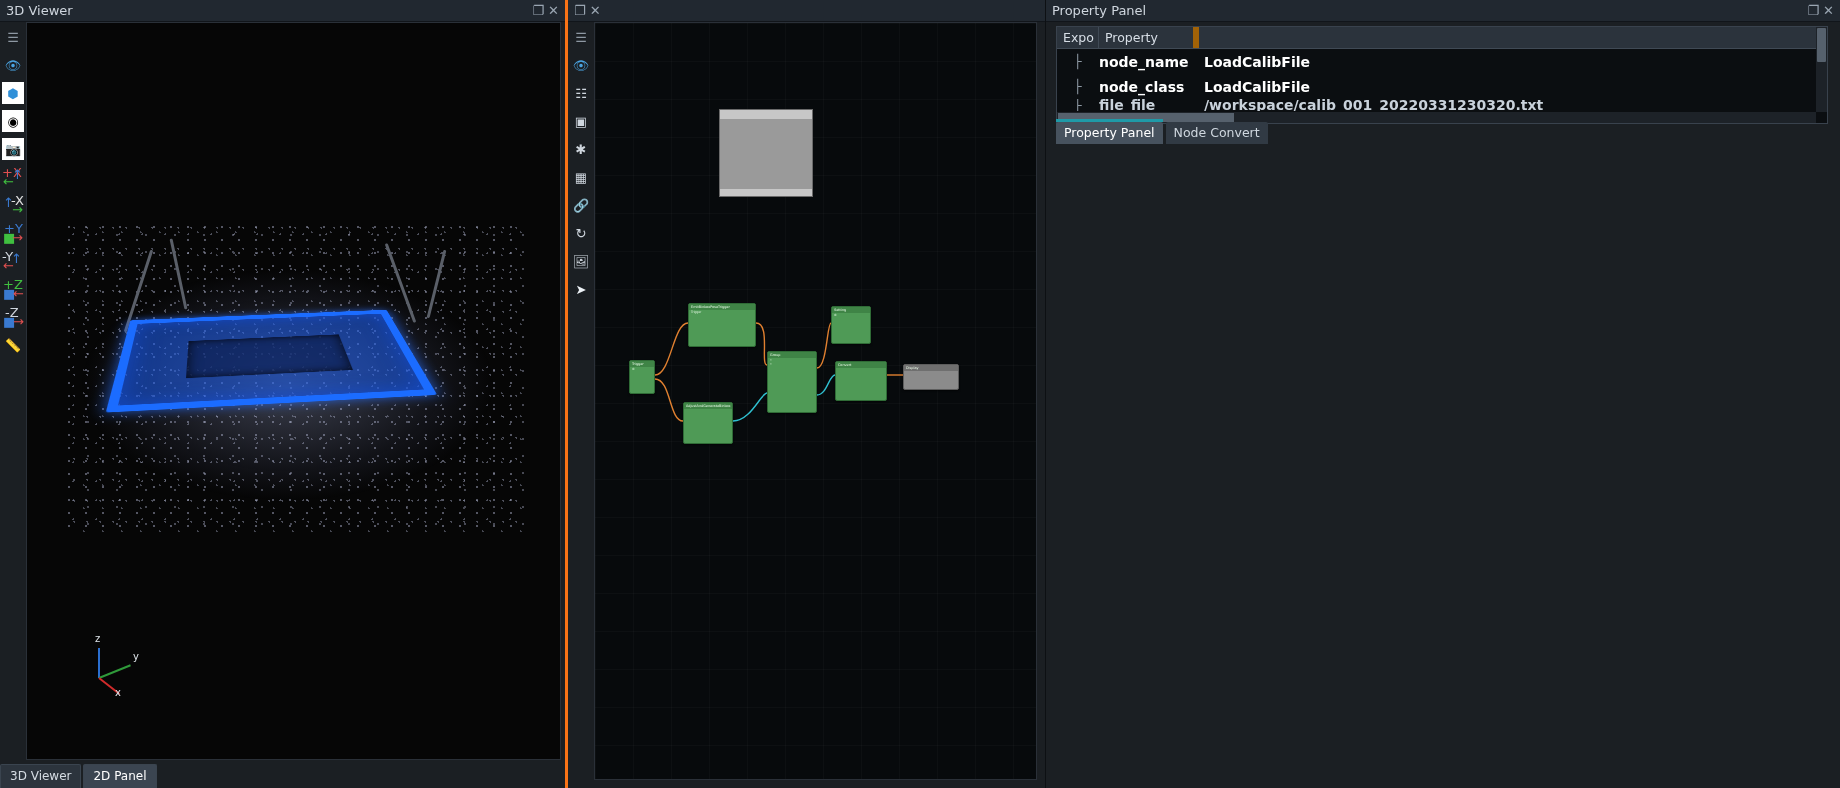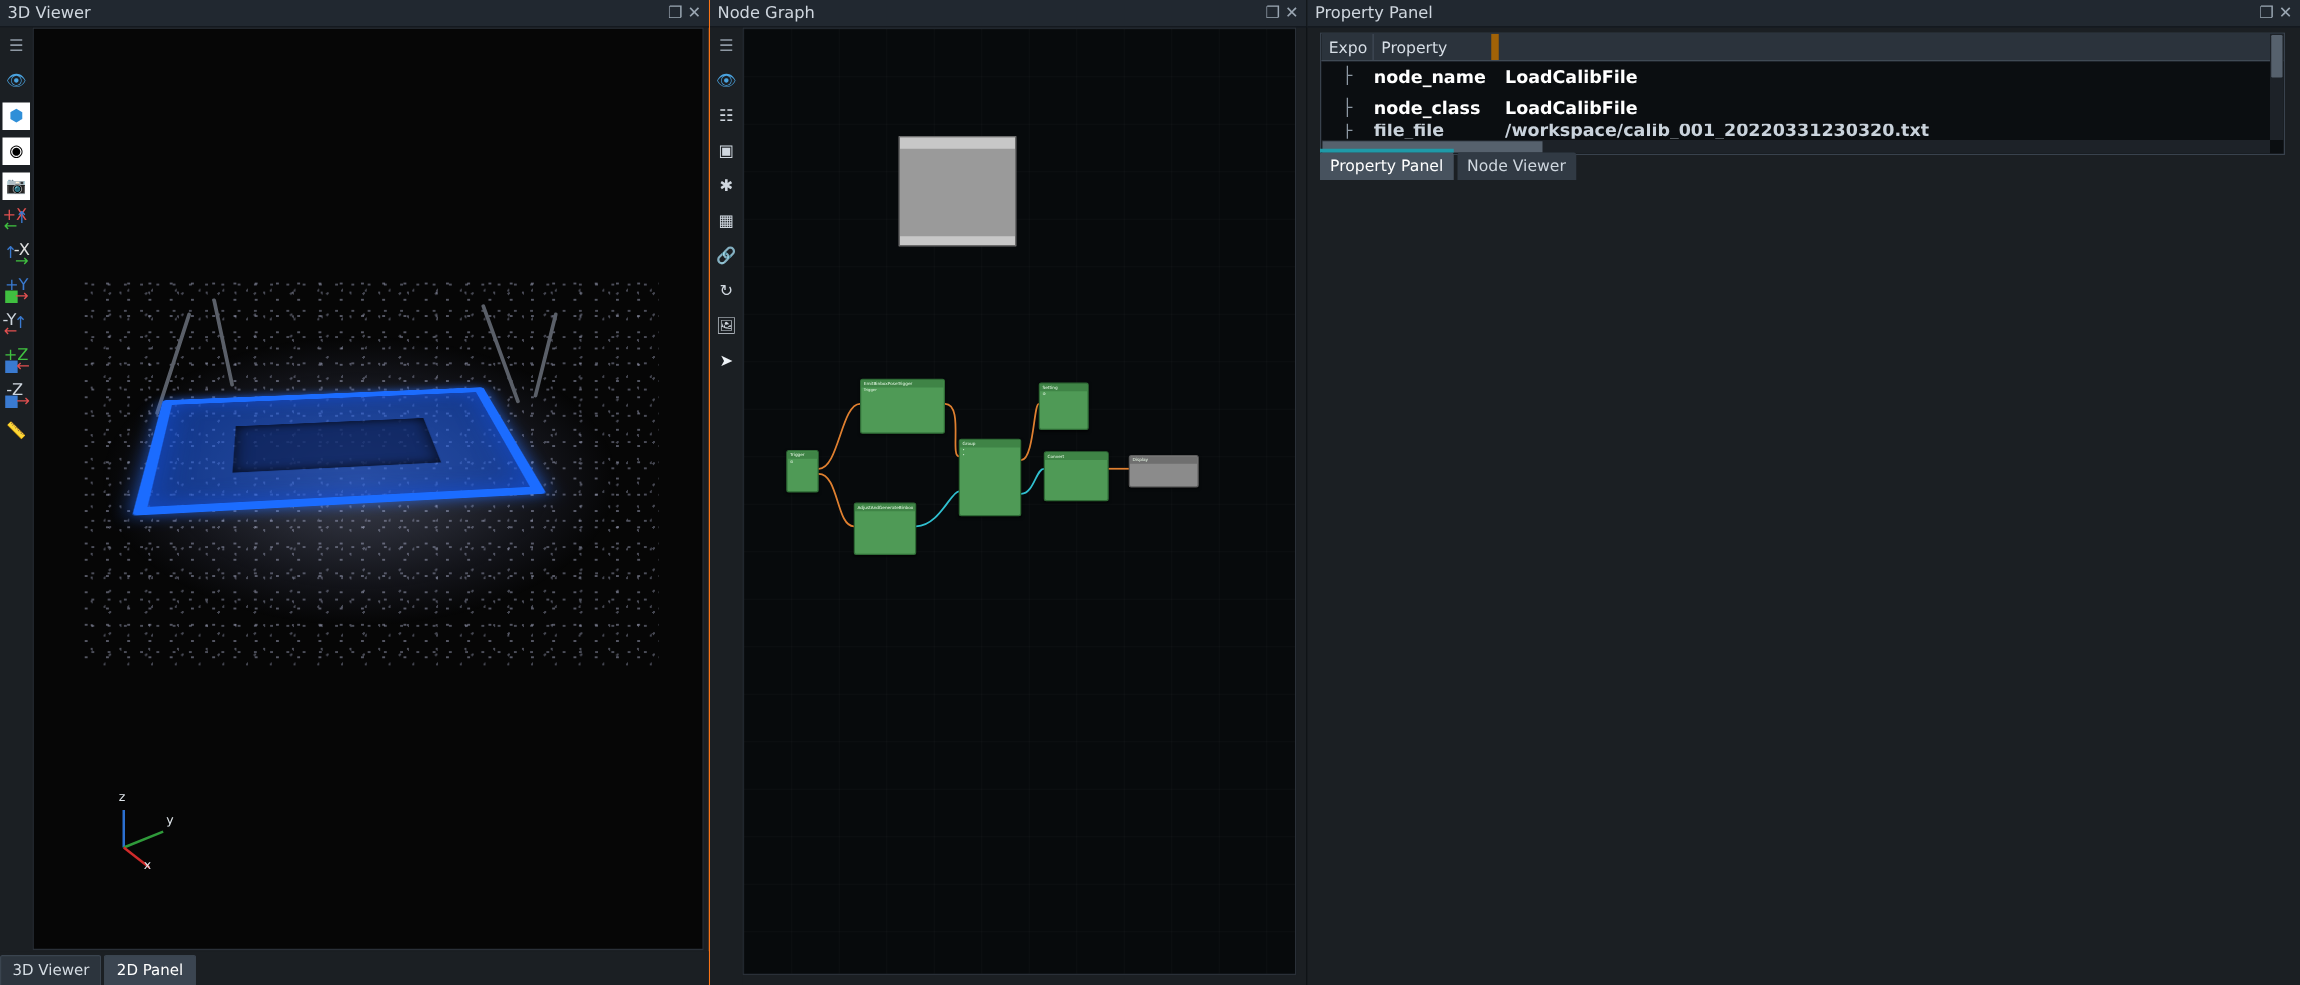--- a/index.html
+++ b/index.html
@@ -14,21 +14,21 @@
     display:flex; align-items:center; padding:0 6px;
     font-size:13px; color:#cfd6de;
   }
   .panel-title .ttl { flex:1; white-space:nowrap; overflow:hidden; }
   .win-btns { display:flex; gap:4px; align-items:center; color:#9aa6b2; font-size:13px; }
   .win-btns span { cursor:default; }
 
   
   #viewer3d {
     position:absolute; left:0; top:0; width:568px; height:788px;
-    background:#1b1f23; border-right:1px solid #f97316;
+    background:#1b1f23; border-right:3px solid #f97316;
   }
   #viewer3d .body { position:absolute; left:0; top:22px; right:0; bottom:28px; display:flex; }
   .tool-rail {
     width:26px; background:#1b1f23; display:flex; flex-direction:column;
     align-items:center; padding-top:4px; gap:6px;
   }
   .tool-rail .ti {
     width:22px; height:22px; display:flex; align-items:center; justify-content:center;
     font-size:13px; line-height:1;
   }
@@ -219,21 +219,20 @@
     </div>
   </div>
   <div class="tabs">
     <div class="vtab">3D Viewer</div>
     <div class="vtab active">2D Panel</div>
   </div>
 </div>
 
 <div id="nodegraph">
   <div class="panel-title">
-    <span class="ttl">Node Graph</span>
     <span class="win-btns">
       <span>❐</span>
       <span>✕</span>
     </span>
   </div>
   <div class="body">
     <div class="tool-rail">
       <div class="ti" style="color:#8e98a3;">☰</div>
       <div class="ti" style="color:#4aa3e0;">👁</div>
       <div class="ti" style="color:#cfd6de;">☷</div>
@@ -330,17 +329,17 @@
       </div>
       <div class="pp-scroll">
           <div class="th"></div>
         </div>
       <div class="pp-hscroll">
           <div class="th"></div>
         </div>
     </div>
     <div class="tabstrip">
       <div class="ptab active">Property Panel</div>
-      <div class="ptab">Node Viewer</div>
+      <div class="ptab">Node Convert</div>
     </div>
   </div>
 
 </div>
 
 </body></html>

